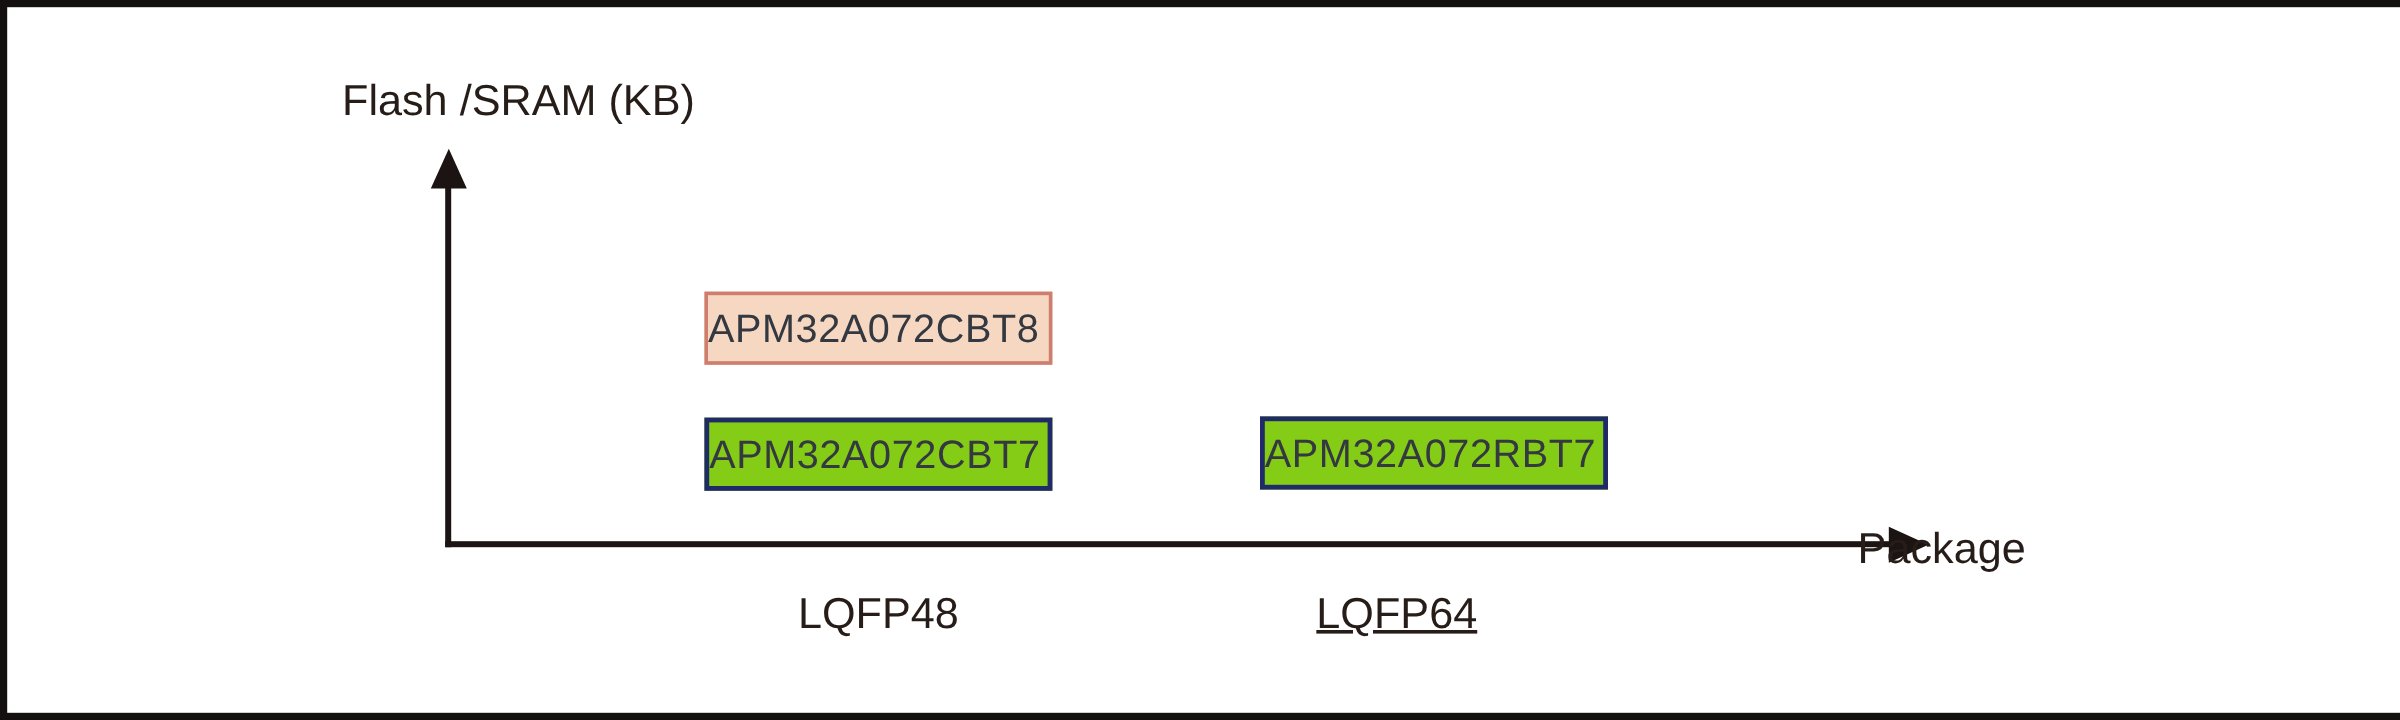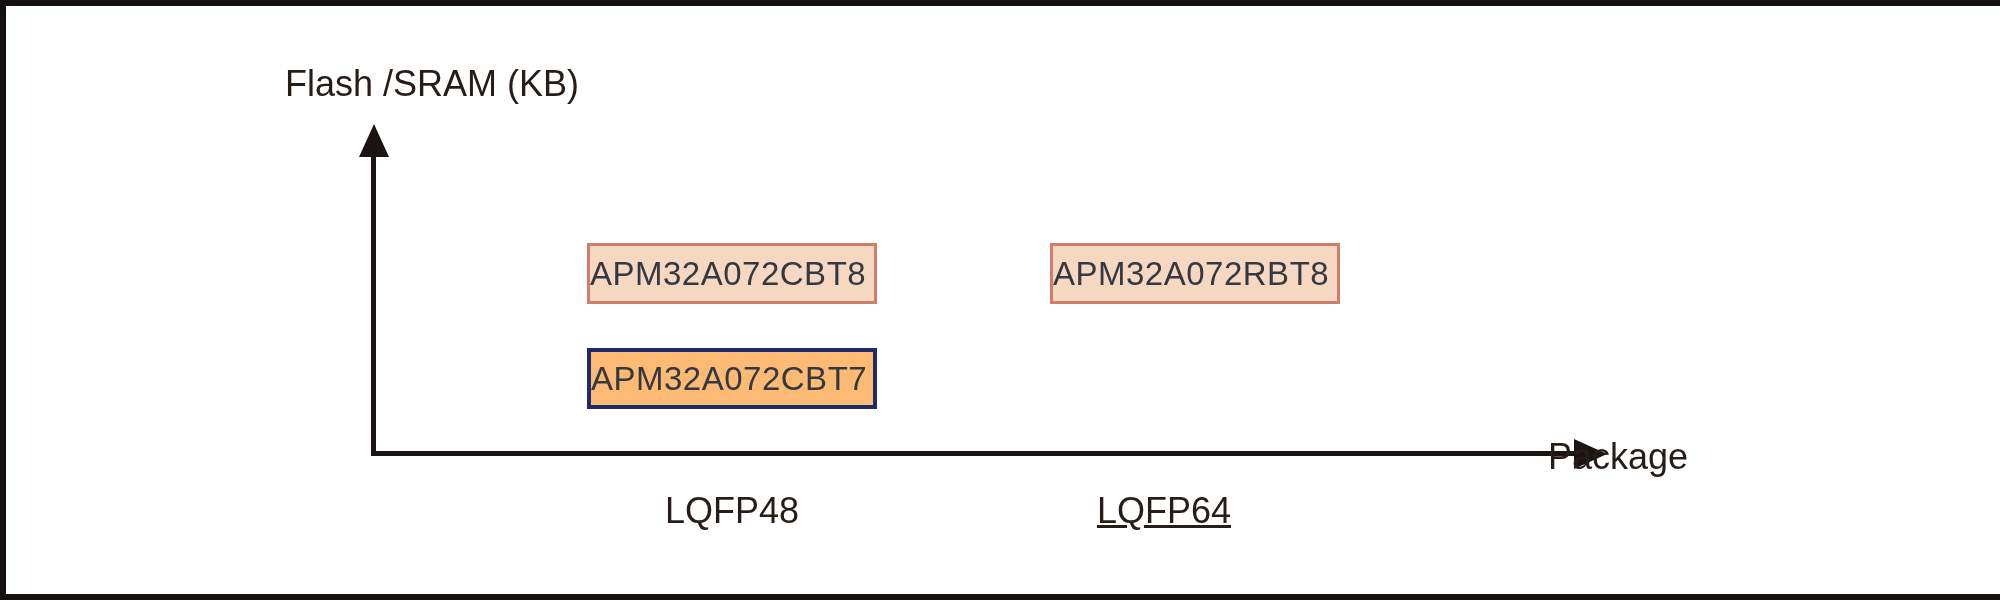--- a/index.html
+++ b/index.html
@@ -67,21 +67,21 @@
     font-size: 33px;
     color: #343840;
     letter-spacing: 0.5px;
     white-space: nowrap;
   }
   .part-box.orange {
     background: #f6d8c2;
     border: 3px solid #cf7e6e;
   }
   .part-box.blue {
-    background: #fdba74;
+    background: #84cc16;
     border: 4px solid #202a68;
   }
   .pos-b1 { left: 587px;  top: 243px; }
   .pos-b2 { left: 587px;  top: 348px; }
   .pos-b3 { left: 1050px; top: 243px; }
   .pos-b4 { left: 1050px; top: 347px; }
 </style>
 </head>
 <body>
 
@@ -101,24 +101,24 @@
   <div class="abs axis-text x-title">Package</div>
 
   <div class="abs part-box orange pos-b1">
     <span>APM32A072CBT8</span>
   </div>
 
   <div class="abs part-box blue pos-b2">
     <span>APM32A072CBT7</span>
   </div>
 
-  <div class="abs part-box orange pos-b3">
-    <span>APM32A072RBT8</span>
+
+  <div class="abs part-box blue pos-b4">
+    <span>APM32A072RBT7</span>
   </div>
-
 
   <div class="abs axis-text x-cat x-cat-1">LQFP48</div>
 
   <div class="abs axis-text x-cat x-cat-2">LQFP64</div>
 
   <div class="frame"></div>
 
 </div>
 
 </body></html>

